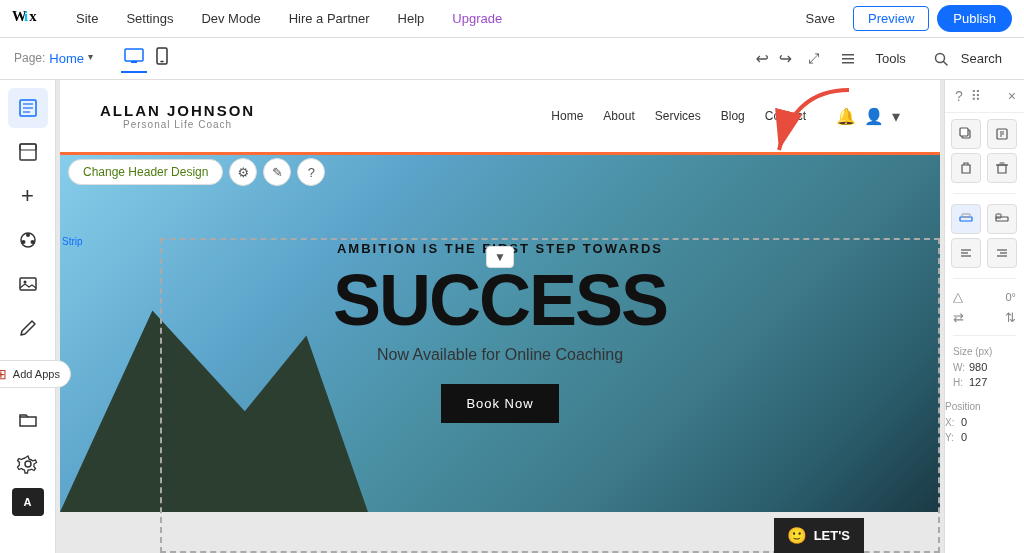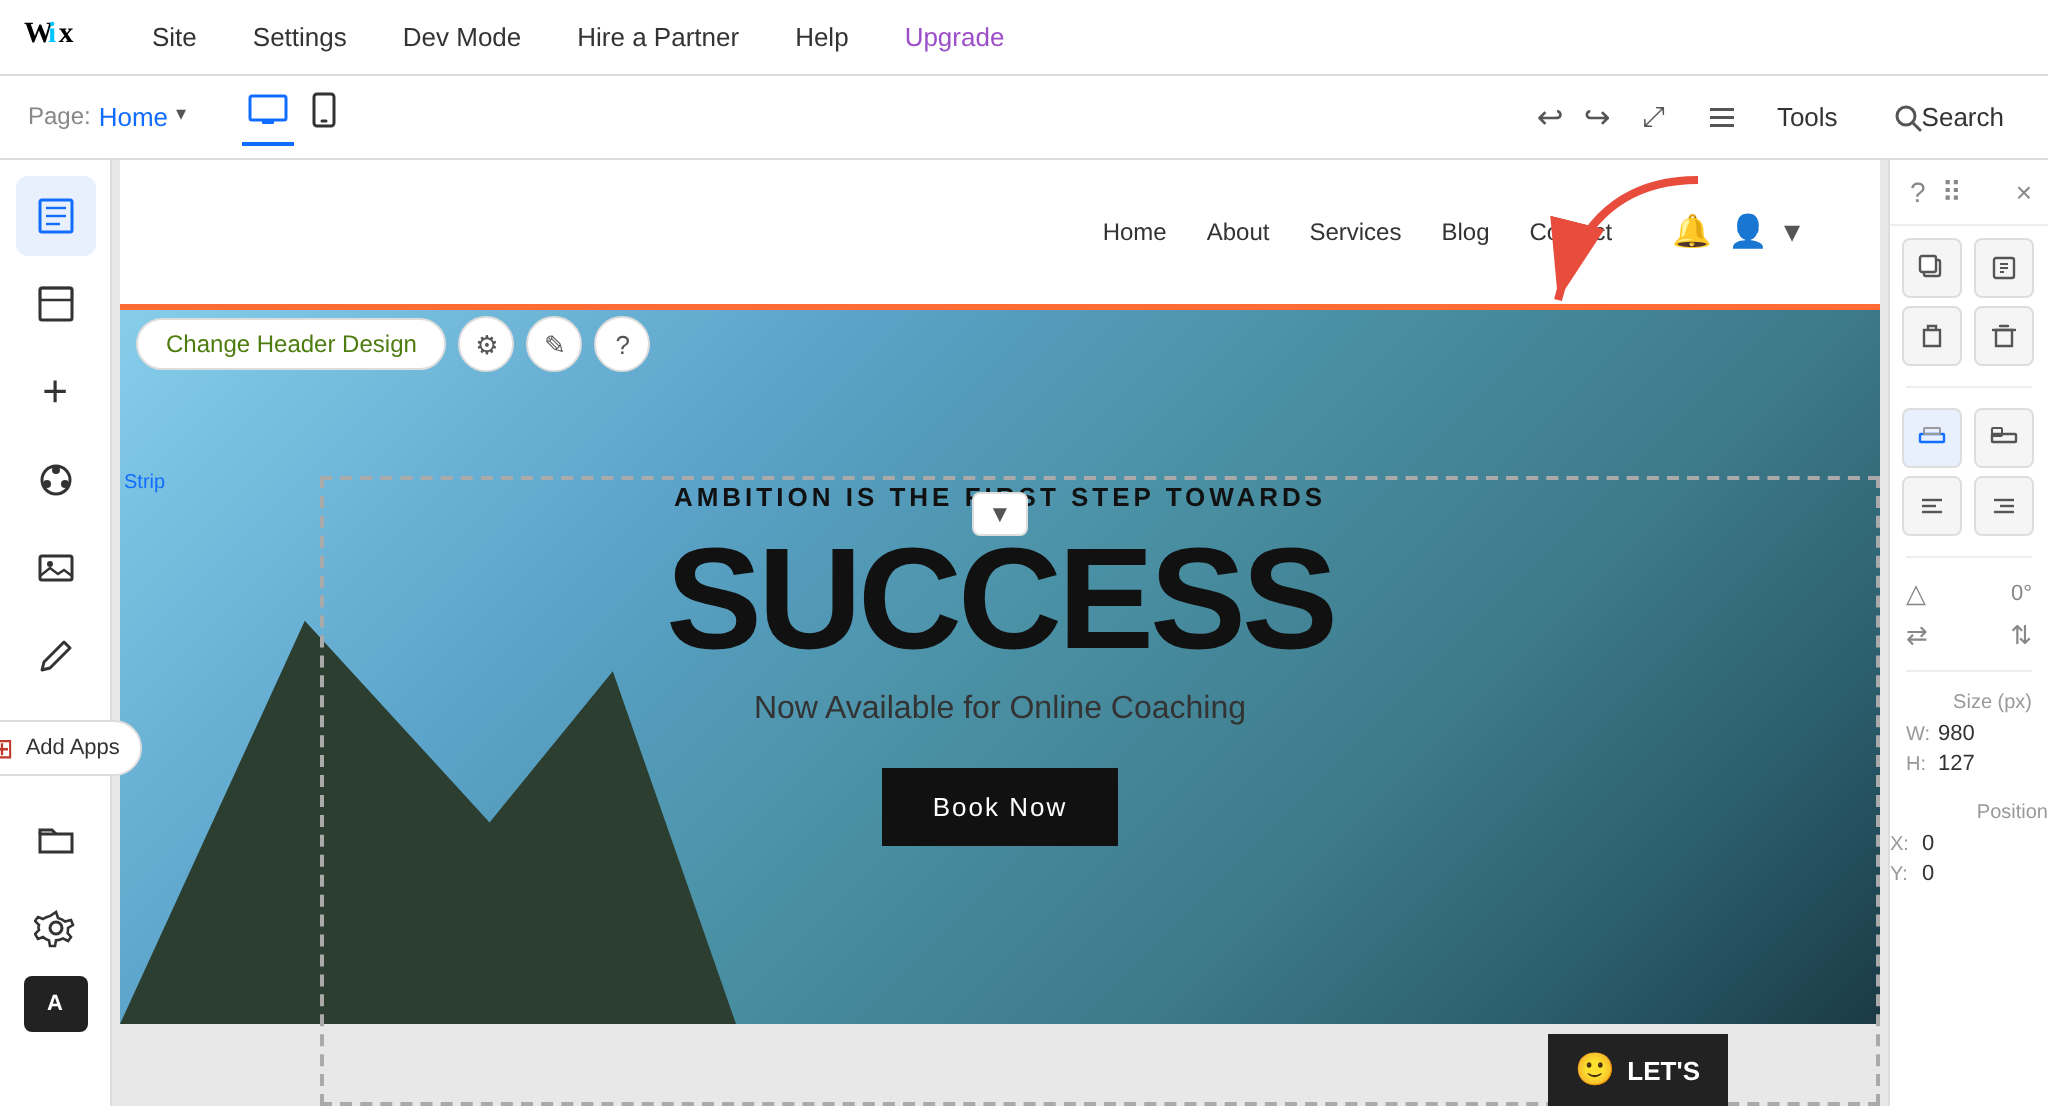--- a/index.html
+++ b/index.html
@@ -123,21 +123,21 @@
       color: #333;
       cursor: pointer;
       border: none;
       background: none;
       padding: 4px 8px;
       border-radius: 4px;
     }
     .search-btn {
       display: flex;
       align-items: center;
-      gap: 0;
+      gap: 13px;
       font-size: 13px;
       color: #333;
       cursor: pointer;
       border: none;
       background: none;
       padding: 4px 8px;
       border-radius: 4px;
     }
 
     
@@ -450,21 +450,20 @@
       font-size: 11px;
       color: #888;
     }
     .size-section {
       padding: 6px 8px;
     }
     .size-label {
       font-size: 10px;
       color: #999;
       margin-bottom: 4px;
-      text-align: right;
     }
     .size-row {
       display: flex;
       align-items: center;
       gap: 4px;
       margin-bottom: 3px;
     }
     .size-key {
       font-size: 10px;
       color: #999;
@@ -509,20 +508,25 @@
       <text x="18" y="20" font-family="Arial Black" font-weight="900" font-size="22" fill="#00C6FF">i</text>
       <text x="26" y="20" font-family="Arial Black" font-weight="900" font-size="22" fill="#000">x</text>
     </svg>
   </div>
   <span class="menu-item">Site</span>
   <span class="menu-item">Settings</span>
   <span class="menu-item">Dev Mode</span>
   <span class="menu-item">Hire a Partner</span>
   <span class="menu-item">Help</span>
   <span class="menu-item upgrade">Upgrade</span>
+  <div class="menu-actions">
+    <button class="btn-save">Save</button>
+    <button class="btn-preview">Preview</button>
+    <button class="btn-publish">Publish</button>
+  </div>
 </div>
 
 <div class="secondary-bar">
   <div class="page-selector">
     <span class="page-label">Page:</span>
     <span class="page-name">Home</span>
     <span class="chevron-down">▾</span>
   </div>
   <div class="device-icons">
     <div class="device-icon active">
@@ -618,20 +622,24 @@
           <path d="M11 3 L12 6 Q14 6.5 15.5 7.8 L18.5 7 L19.5 9.5 L17 11 Q17 13 16.8 13.5 L18.5 15.5 L17 17.5 L14.5 16.2 Q13 17 11 17.2 L10.5 20 L8 20 L7.5 17.2 Q5.5 16.5 4.5 15.5 L2 16.5 L0.5 14 L2.5 12 Q2 10.5 2.5 9.5 L0.5 7.5 L2 5.5 L4.5 6.5 Q6 5.5 8 5 Z" stroke="#333" stroke-width="1.3" fill="none"></path>
         </svg>
     </div>
     <div class="sidebar-icon" style="font-size:11px; font-weight:900; background:#222; color:#fff; border-radius:4px; width:32px; height:28px;">A</div>
   </div>
 
   <div class="canvas">
     <div class="canvas-inner">
 
       <div class="site-header">
+        <div class="site-logo-area">
+          <div class="site-logo-name">ALLAN JOHNSON</div>
+          <div class="site-logo-sub">Personal Life Coach</div>
+        </div>
         <div class="site-nav">
           <span class="nav-link">Home</span>
           <span class="nav-link">About</span>
           <span class="nav-link">Services</span>
           <span class="nav-link">Blog</span>
           <span class="nav-link">Contact</span>
           <div class="nav-icons">
             <span class="nav-icon">🔔</span>
             <span class="nav-icon">👤</span>
             <span class="nav-icon">▾</span>

